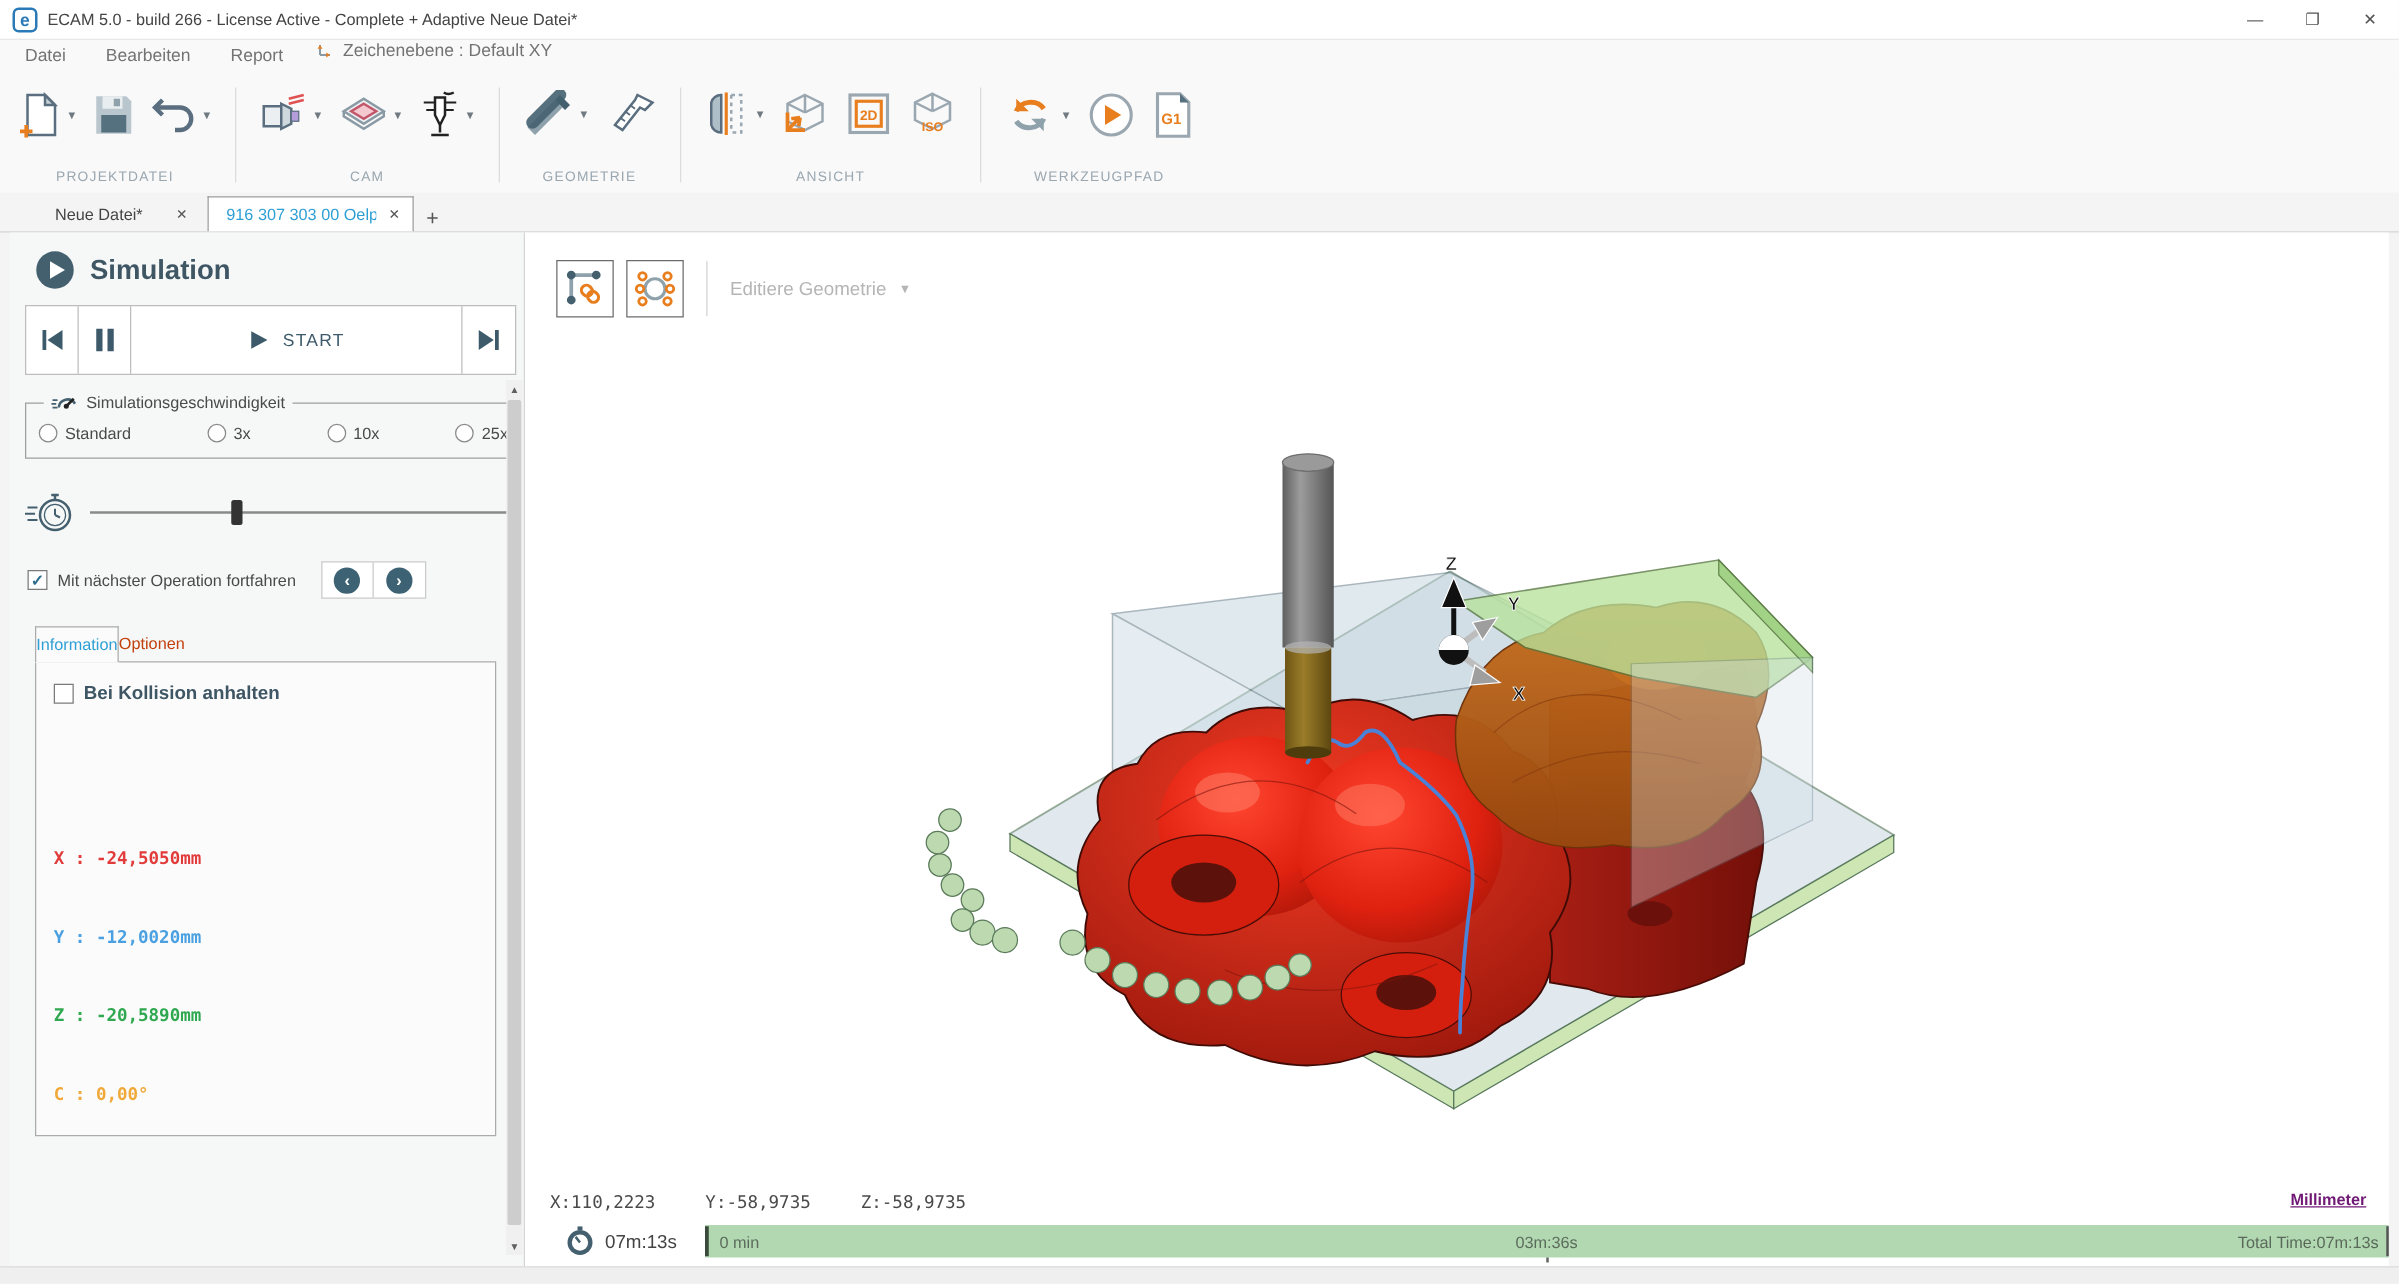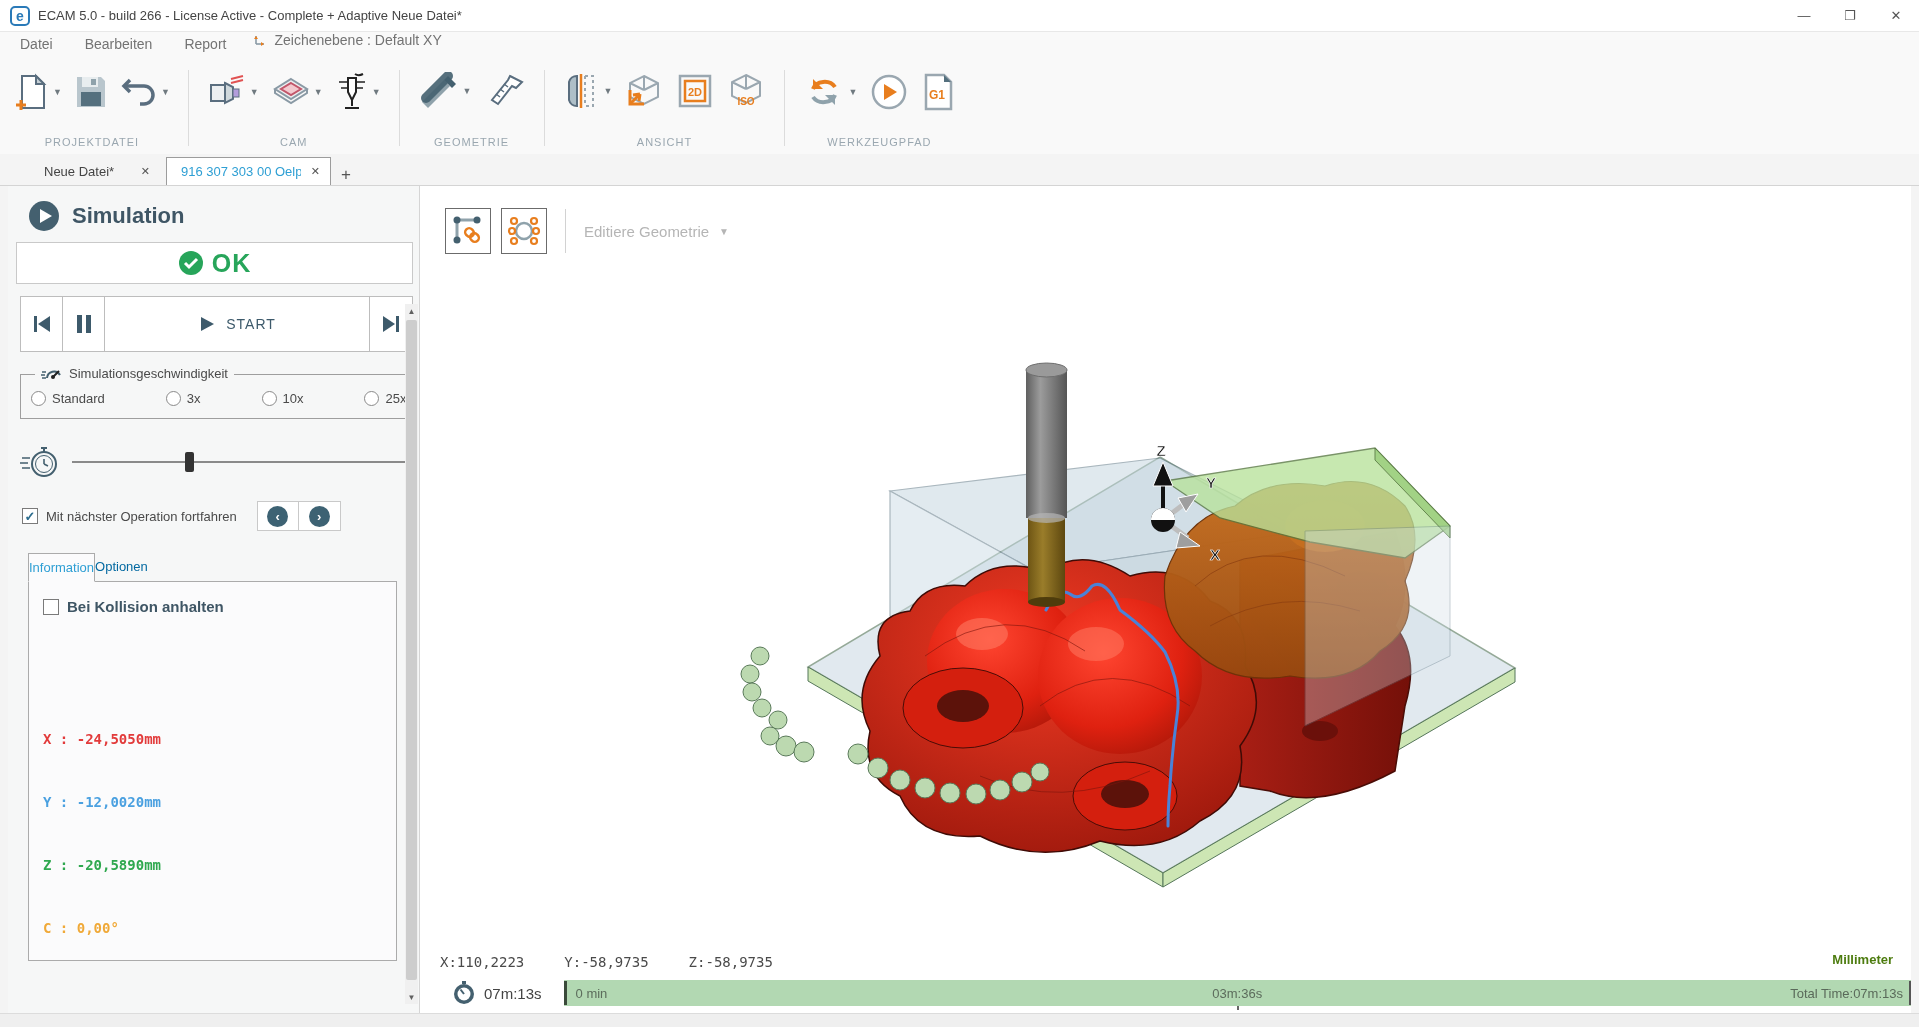--- a/index.html
+++ b/index.html
@@ -79,21 +79,21 @@
   .op-nav-btn{width:41px;height:28px;display:flex;align-items:center;justify-content:center;
     border-right:1px solid #c9c9c9;}
   .op-nav-btn:last-child{border-right:none;}
   .nav-circle{width:21px;height:21px;border-radius:50%;background:#3d6273;color:#fff;display:flex;
     align-items:center;justify-content:center;font-size:13px;font-weight:bold;line-height:1;}
 
   .info-tabs{margin:22px 0 0 20px;display:flex;font-size:13px;position:relative;z-index:2;}
   .info-tab{padding:6px 0;}
   .info-tab.active{background:#fbfbfc;border:1px solid #ababab;border-bottom:1px solid #fbfbfc;
     color:#2e9fd4;margin-bottom:-1px;}
-  .info-tab.plain{color:#0369a1;}
+  .info-tab.plain{color:#c2410c;}
   .info-content{margin:0 22px 0 20px;border:1px solid #ababab;background:#fbfbfc;height:380px;
     padding:16px 12px 0 14px;}
   .collision-row{display:flex;align-items:center;gap:8px;font-size:15px;font-weight:bold;color:#3f5665;}
   .pos-block{margin-top:72px;font-size:14px;font-weight:bold;line-height:21px;white-space:pre;}
   .feed-block{margin-top:14px;font-size:12.5px;color:#5a6a78;line-height:20px;white-space:pre;}
 
   
   .pscroll{position:absolute;right:1px;top:118px;width:13px;height:700px;background:#f0f0f0;}
   .pscroll .arr{position:absolute;left:0;width:13px;height:14px;display:flex;align-items:center;
     justify-content:center;font-size:8px;color:#606060;}
@@ -101,22 +101,22 @@
 
   
   .viewport{position:absolute;left:420px;top:186px;width:1491px;height:827px;background:#ffffff;}
   .vp-toolbar{position:absolute;left:25px;top:22px;display:flex;align-items:center;gap:10px;}
   .vp-btn{width:46px;height:46px;border:1px solid #6b6b6b;background:#fff;display:flex;
     align-items:center;justify-content:center;}
   .vp-sep{width:1px;height:44px;background:#d2d2d2;margin:0 8px;}
   .vp-dd{display:flex;align-items:center;gap:10px;color:#b5b5b5;font-size:15px;}
 
   .vp-coords{position:absolute;left:20px;top:768px;display:flex;gap:40px;font-size:14px;color:#4a4a4a;}
-  .units-link{position:absolute;right:18px;top:766px;font-size:13px;color:#4d7c0f;
-    font-weight:bold;}
+  .units-link{position:absolute;right:18px;top:766px;font-size:13px;color:#701a75;
+    text-decoration:underline;font-weight:bold;}
 
   .vp-status{position:absolute;left:0;top:792px;width:1491px;height:30px;display:flex;align-items:center;}
   .elapsed{display:flex;align-items:center;gap:8px;margin-left:32px;font-size:15px;color:#444;}
   .progressbar{position:relative;margin-left:22px;width:1412px;height:26px;background:#b2d8b2;
     display:flex;align-items:center;font-size:13px;color:#5c6c5c;}
   .pb-startline{position:absolute;left:0;top:1px;width:3px;height:24px;background:#3a4a3a;}
   .pb-start{margin-left:12px;}
   .pb-current{position:absolute;left:50%;transform:translateX(-50%);}
   .pb-total{position:absolute;right:8px;color:#5a6a5a;}
   .pb-endline{position:absolute;right:0;top:1px;width:2px;height:24px;background:#555;}
@@ -357,29 +357,20 @@
   <div class="sim-header">
     <span>
         <svg width="32" height="32" viewBox="0 0 32 32">
           <circle cx="16" cy="16" r="15" fill="#44606f"></circle>
           <path d="M12 9 L24 16 L12 23 Z" fill="#fff"></path>
         </svg>
       </span>
     <span class="hdr-text">Simulation</span>
   </div>
 
-  <div class="ok-box">
-    <span>
-        <svg width="26" height="26" viewBox="0 0 26 26">
-          <circle cx="13" cy="13" r="12" fill="#27a55a"></circle>
-          <path d="M7 13 l4 4 l8 -8" fill="none" stroke="#fff" stroke-width="3"></path>
-        </svg>
-      </span>
-    <span class="ok-text">OK</span>
-  </div>
 
   <div class="transport">
     <div class="tp-btn tp-skip">
       <svg width="22" height="22" viewBox="0 0 22 22">
           <rect x="3" y="3" width="3" height="16" fill="#3d5a6b"></rect>
           <path d="M19 3 L7 11 L19 19 Z" fill="#3d5a6b"></path>
         </svg>
     </div>
     <div class="tp-btn tp-pause">
       <svg width="18" height="22" viewBox="0 0 18 22">

